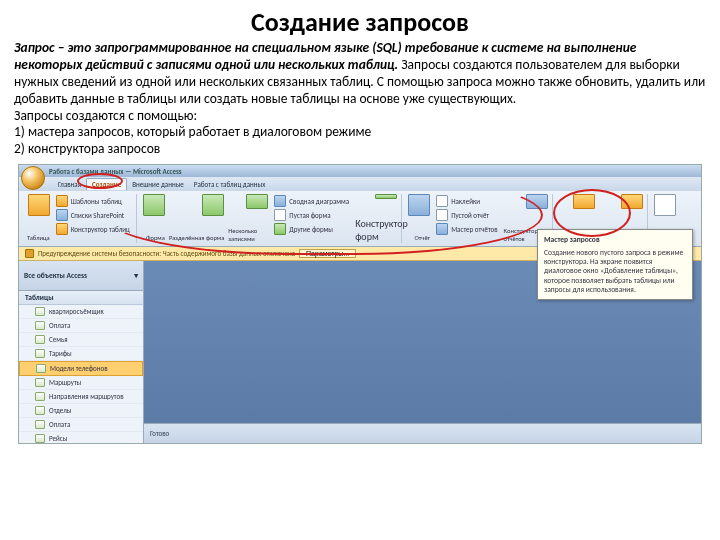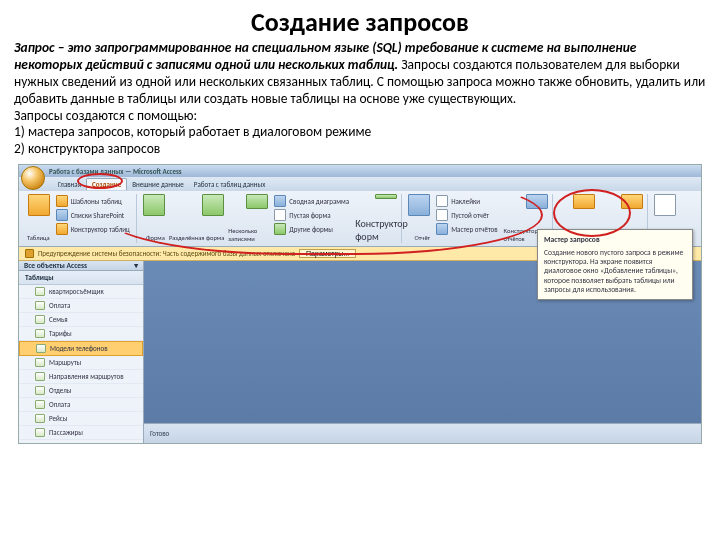--- a/index.html
+++ b/index.html
@@ -23,21 +23,21 @@
   .ricon.orange { background: linear-gradient(#ffd77a,#f0a830); border-color: #c77a10; }
   .ricon.blue { background: linear-gradient(#bcd4f0,#8ab0da); border-color: #5a88b8; }
   .ricon.green { background: linear-gradient(#c8e8b8,#8cc86a); border-color: #5a9040; }
   .vstack { display: flex; flex-direction: column; align-items: flex-end; gap: 18px; }
 
   .warnbar { height: 14px; background: #ffe9a8; border-bottom: 1px solid #d0b060; display: flex; align-items: center; padding: 0 6px; gap: 4px; font-size: 7px; color: #5a4a10; }
   .warnbtn { border: 1px solid #bca050; background: #fff4d0; padding: 0 6px; font-size: 7px; }
 
   .workarea { position: absolute; top: 96px; left: 0; right: 0; bottom: 0; display: flex; }
   .nav { width: 125px; background: #eef3fa; border-right: 1px solid #9ab; overflow: hidden; }
-  .nav-head { background: linear-gradient(#d9e4f1,#c5d4e6); border-bottom: 1px solid #9ab; padding: 0 5px; font-size: 7.5px; font-weight: bold; color: #234; display:flex; justify-content:space-between; align-items:center;}
+  .nav-head { background: linear-gradient(#d9e4f1,#c5d4e6); border-bottom: 1px solid #9ab; padding: 10px 5px; font-size: 7.5px; font-weight: bold; color: #234; display:flex; justify-content:space-between; align-items:center;}
   .nav-sec { background: linear-gradient(#e6edf7,#d8e3f0); border-bottom: 1px solid #b9c8da; padding: 2px 6px; font-size: 7.5px; font-weight: bold; color: #234; }
   .nav-item { display: flex; align-items: center; gap: 4px; padding: 2px 16px; border-bottom: 1px solid #e2e9f2; font-size: 7px; }
   .nav-item.sel { background: #ffcf70; border: 1px solid #e0a030; }
   .ticon { width: 10px; height: 9px; background: linear-gradient(#fff,#d9e8c8); border: 1px solid #8aab70; border-radius: 1px; }
   .canvas { flex: 1; background: linear-gradient(#6a8bb5,#5a7aa5); position: relative; }
   .bottombar { position:absolute; left:0; right:0; bottom:0; height:20px; background:linear-gradient(#d9e4f1,#c5d4e6); border-top:1px solid #9ab; font-size:7px; color:#345; padding:0 6px; display:flex; align-items:center;}
 
   .tooltip { position: absolute; right: 8px; top: 64px; width: 156px; background: #fffef0; border: 1px solid #888; padding: 5px 6px; font-size: 7.5px; line-height: 1.25; z-index: 20; box-shadow: 1px 1px 3px rgba(0,0,0,.3); }
   .tooltip .tt-title { font-weight: bold; margin-bottom: 3px; }
 

